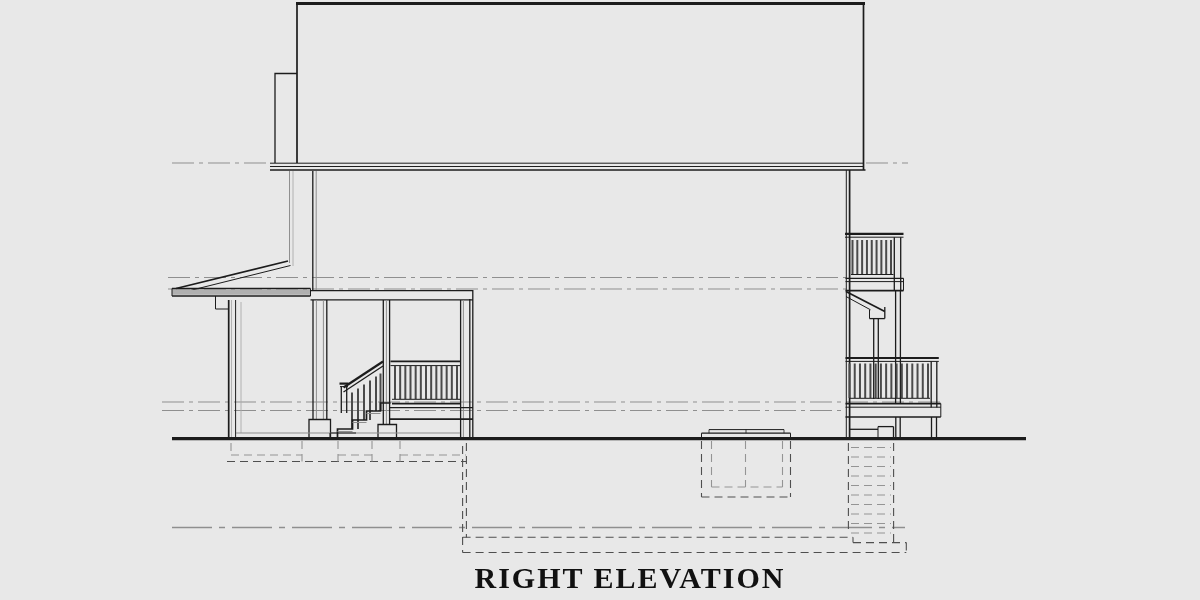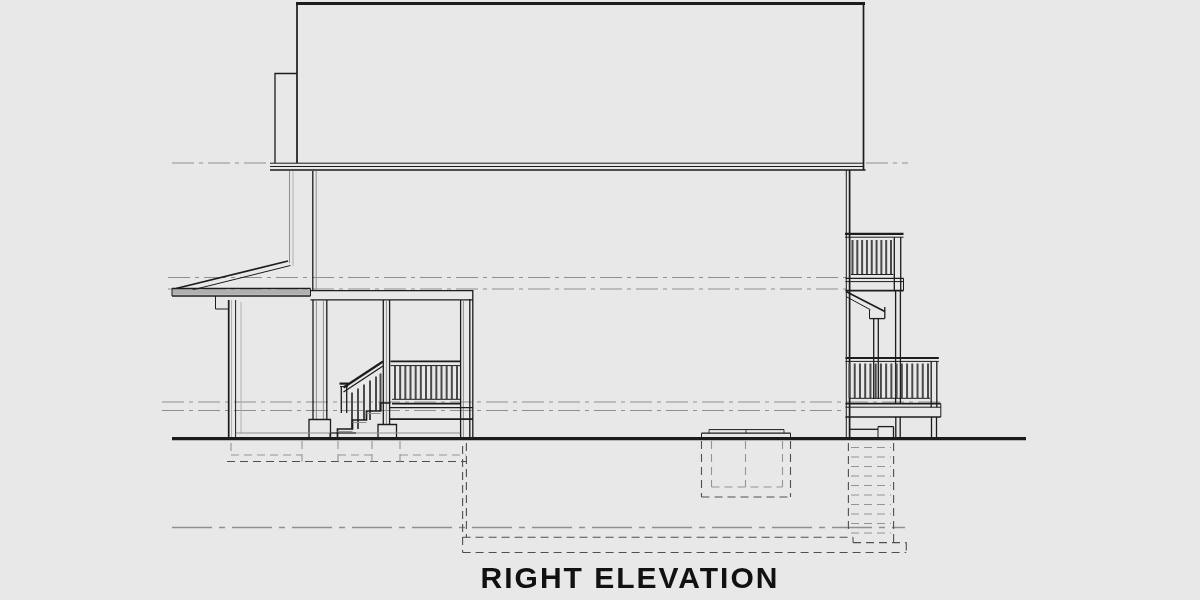--- a/index.html
+++ b/index.html
@@ -1,17 +1,17 @@
 <!DOCTYPE html>
 <html style="--background: #e8e8e8; --line-dark: #1c1c1c; --line-gray: #8f8f8f; --line-light: #ababab; --baluster: #4a4a4a; --dashed-dark: #4f4f4f; --dashed-gray: #949494; --fascia-fill: #b0b0b0; --title-color: #111111;"><head>
 <meta charset="utf-8">
 <style>
   html,body{margin:0;padding:0;width:1200px;height:600px;overflow:hidden;
     background:var(--background,#e8e8e8);font-family:"Liberation Sans",sans-serif;}
-  .stage{position:relative;width:1004px;height:600px;}
+  .stage{position:relative;width:1004px;height:600px;font-family:Liberation Serif, serif;}
   svg{position:absolute;left:0;top:0;}
   svg *{fill:none;}
   .d08{stroke:var(--line-dark,#1c1c1c);stroke-width:.8}
   .d1{stroke:var(--line-dark,#1c1c1c);stroke-width:1}
   .d13{stroke:var(--line-dark,#1c1c1c);stroke-width:1.3}
   .d16{stroke:var(--line-dark,#1c1c1c);stroke-width:1.7}
   .d2{stroke:var(--line-dark,#1c1c1c);stroke-width:2.2}
   .d3{stroke:var(--line-dark,#1c1c1c);stroke-width:3.2}
   .g1{stroke:var(--line-gray,#8f8f8f);stroke-width:1}
   .l1{stroke:var(--line-light,#ababab);stroke-width:.9}

